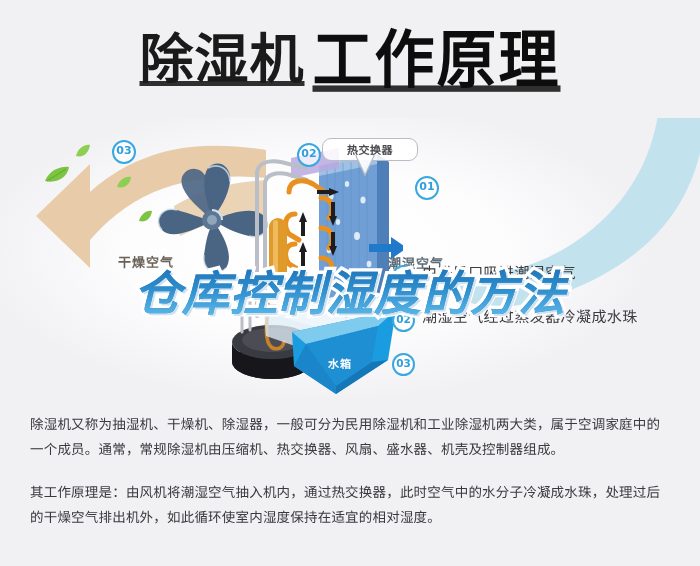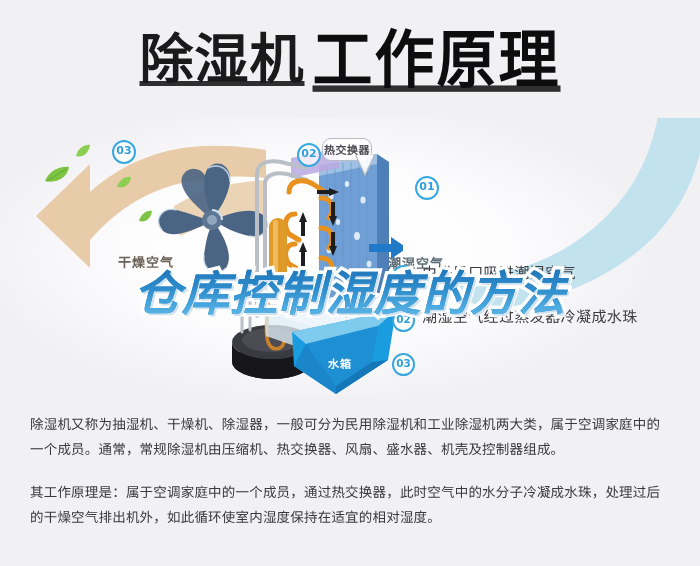--- a/index.html
+++ b/index.html
@@ -71,21 +71,21 @@
 
   .dlabel{
     position:absolute;color:#4e4e52;font-size:13px;font-weight:600;
     letter-spacing:1px;white-space:nowrap;
   }
   .lbl-dry{left:118px;top:134px;color:#6b6157;}
   .lbl-humid{left:388px;top:135px;color:#5c6b75;}
 
   .callout{
     position:absolute;left:322px;top:20px;
-    padding:2px 1px 3px;border:1.4px solid #b9bcc4;border-radius:9px;
+    padding:2px 24px 3px;border:1.4px solid #b9bcc4;border-radius:9px;
     background:rgba(255,255,255,.88);
     font-size:11px;font-weight:600;color:#4a4a50;letter-spacing:.5px;
     white-space:nowrap;
   }
   .callout-tail{position:absolute;left:354px;top:37px;}
 
   
   .steps{position:absolute;left:392px;top:263px;width:300px;}
   .step{display:flex;align-items:flex-start;margin-bottom:22px;height:22px;}
   .step-num{
@@ -326,16 +326,16 @@
     <div style="position:relative;width:700px;height:62px;padding-left:35px;">
       <div class="overlay" style="top:0;left:0;">
         <span class="overlay-txt">仓库控制湿度的方法</span>
       </div>
       <div class="overlay-txt-fill">仓库控制湿度的方法</div>
     </div>
   </div>
 
   <div class="copy">
     <p>除湿机又称为抽湿机、干燥机、除湿器，一般可分为民用除湿机和工业除湿机两大类，属于空调家庭中的一个成员。通常，常规除湿机由压缩机、热交换器、风扇、盛水器、机壳及控制器组成。</p>
-    <p>其工作原理是：属于空调家庭中的一个成员，通过热交换器，此时空气中的水分子冷凝成水珠，处理过后的干燥空气排出机外，如此循环使室内湿度保持在适宜的相对湿度。</p>
+    <p>其工作原理是：由风机将潮湿空气抽入机内，通过热交换器，此时空气中的水分子冷凝成水珠，处理过后的干燥空气排出机外，如此循环使室内湿度保持在适宜的相对湿度。</p>
   </div>
 
 </div>
 
 </body></html>

